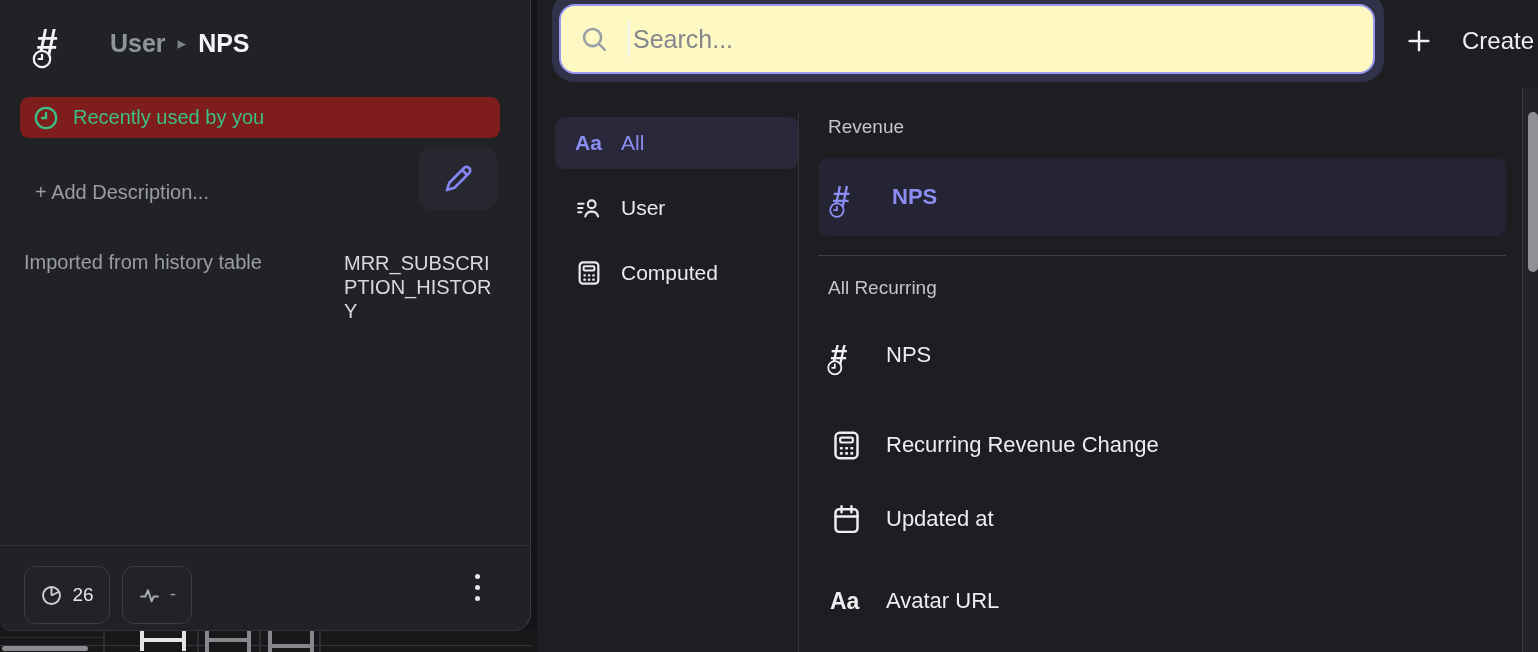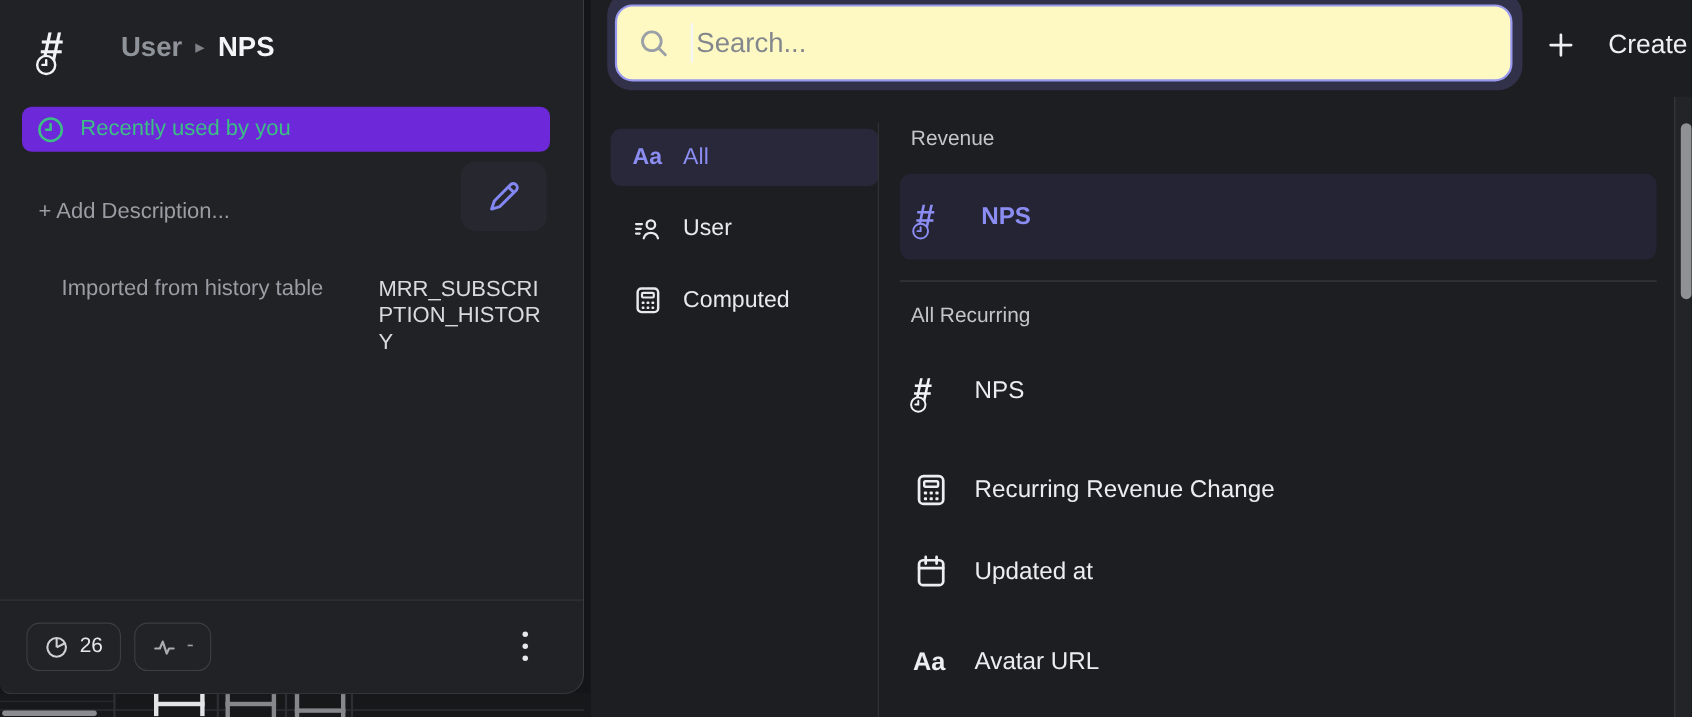--- a/index.html
+++ b/index.html
@@ -22,30 +22,30 @@
   .hashclock{position:relative;width:48px;height:50px;flex:none;}
   .hashclock .hash{font-size:38px;font-weight:700;font-style:italic;line-height:50px;}
   .hashclock svg{position:absolute;left:-5px;bottom:-2px;}
   .hc-white .hash{color:#f2f3f4;}
   .hc-purple .hash{color:#8b8df2;}
   .crumbs{margin-left:26px;font-size:25px;font-weight:700;display:flex;align-items:center;gap:12px;}
   .crumb-parent{color:#8f939a;}
   .crumb-sep{color:#7e8288;font-size:17px;}
   .crumb-current{color:#f4f5f6;}
   .badge{position:absolute;left:20px;top:97px;width:480px;height:41px;border-radius:9px;
-         background:#6d28d9;display:flex;align-items:center;box-sizing:border-box;padding-left:13px;}
+         background:#7f1d1d;display:flex;align-items:center;box-sizing:border-box;padding-left:13px;}
   .badge-label{margin-left:14px;font-size:20px;color:#3cbf85;}
   .add-desc{position:absolute;left:35px;top:181px;font-size:20px;color:#9a9da3;}
   .pencil-btn{position:absolute;left:419px;top:147px;width:78px;height:63px;border-radius:13px;
               background:#27272f;display:flex;align-items:center;justify-content:center;}
-  .detail-label{position:absolute;left:24px;top:251px;font-size:20px;color:#9a9da3;margin-left:32px;}
+  .detail-label{position:absolute;left:24px;top:251px;font-size:20px;color:#9a9da3;}
   .detail-value{position:absolute;left:344px;top:251px;width:158px;font-size:20px;line-height:24px;
                 color:#d8dadd;word-break:break-all;}
   .card-divider{position:absolute;left:0;top:545px;width:530px;height:1px;background:#343539;}
-  .pill{position:absolute;top:566px;height:44px;border:1px solid #3d3e44;border-radius:12px;
+  .pill{position:absolute;top:566px;height:58px;border:1px solid #3d3e44;border-radius:12px;
         display:flex;align-items:center;justify-content:center;gap:9px;box-sizing:border-box;background:#222327;}
   .pill-count{left:24px;width:86px;}
   .pill-trend{left:122px;width:70px;}
   .pill-num{font-size:19px;color:#e6e7e9;}
   .pill-dash{font-size:19px;color:#9a9da2;margin-top:-2px;}
   .kebab{position:absolute;left:464px;top:562px;width:26px;height:50px;display:flex;flex-direction:column;
          align-items:center;justify-content:center;gap:6px;}
   .kebab i{width:5px;height:5px;border-radius:50%;background:#e8e9eb;}
   
   .overlay{position:absolute;left:537px;top:0;width:1001px;height:652px;background:#1d1e22;}

